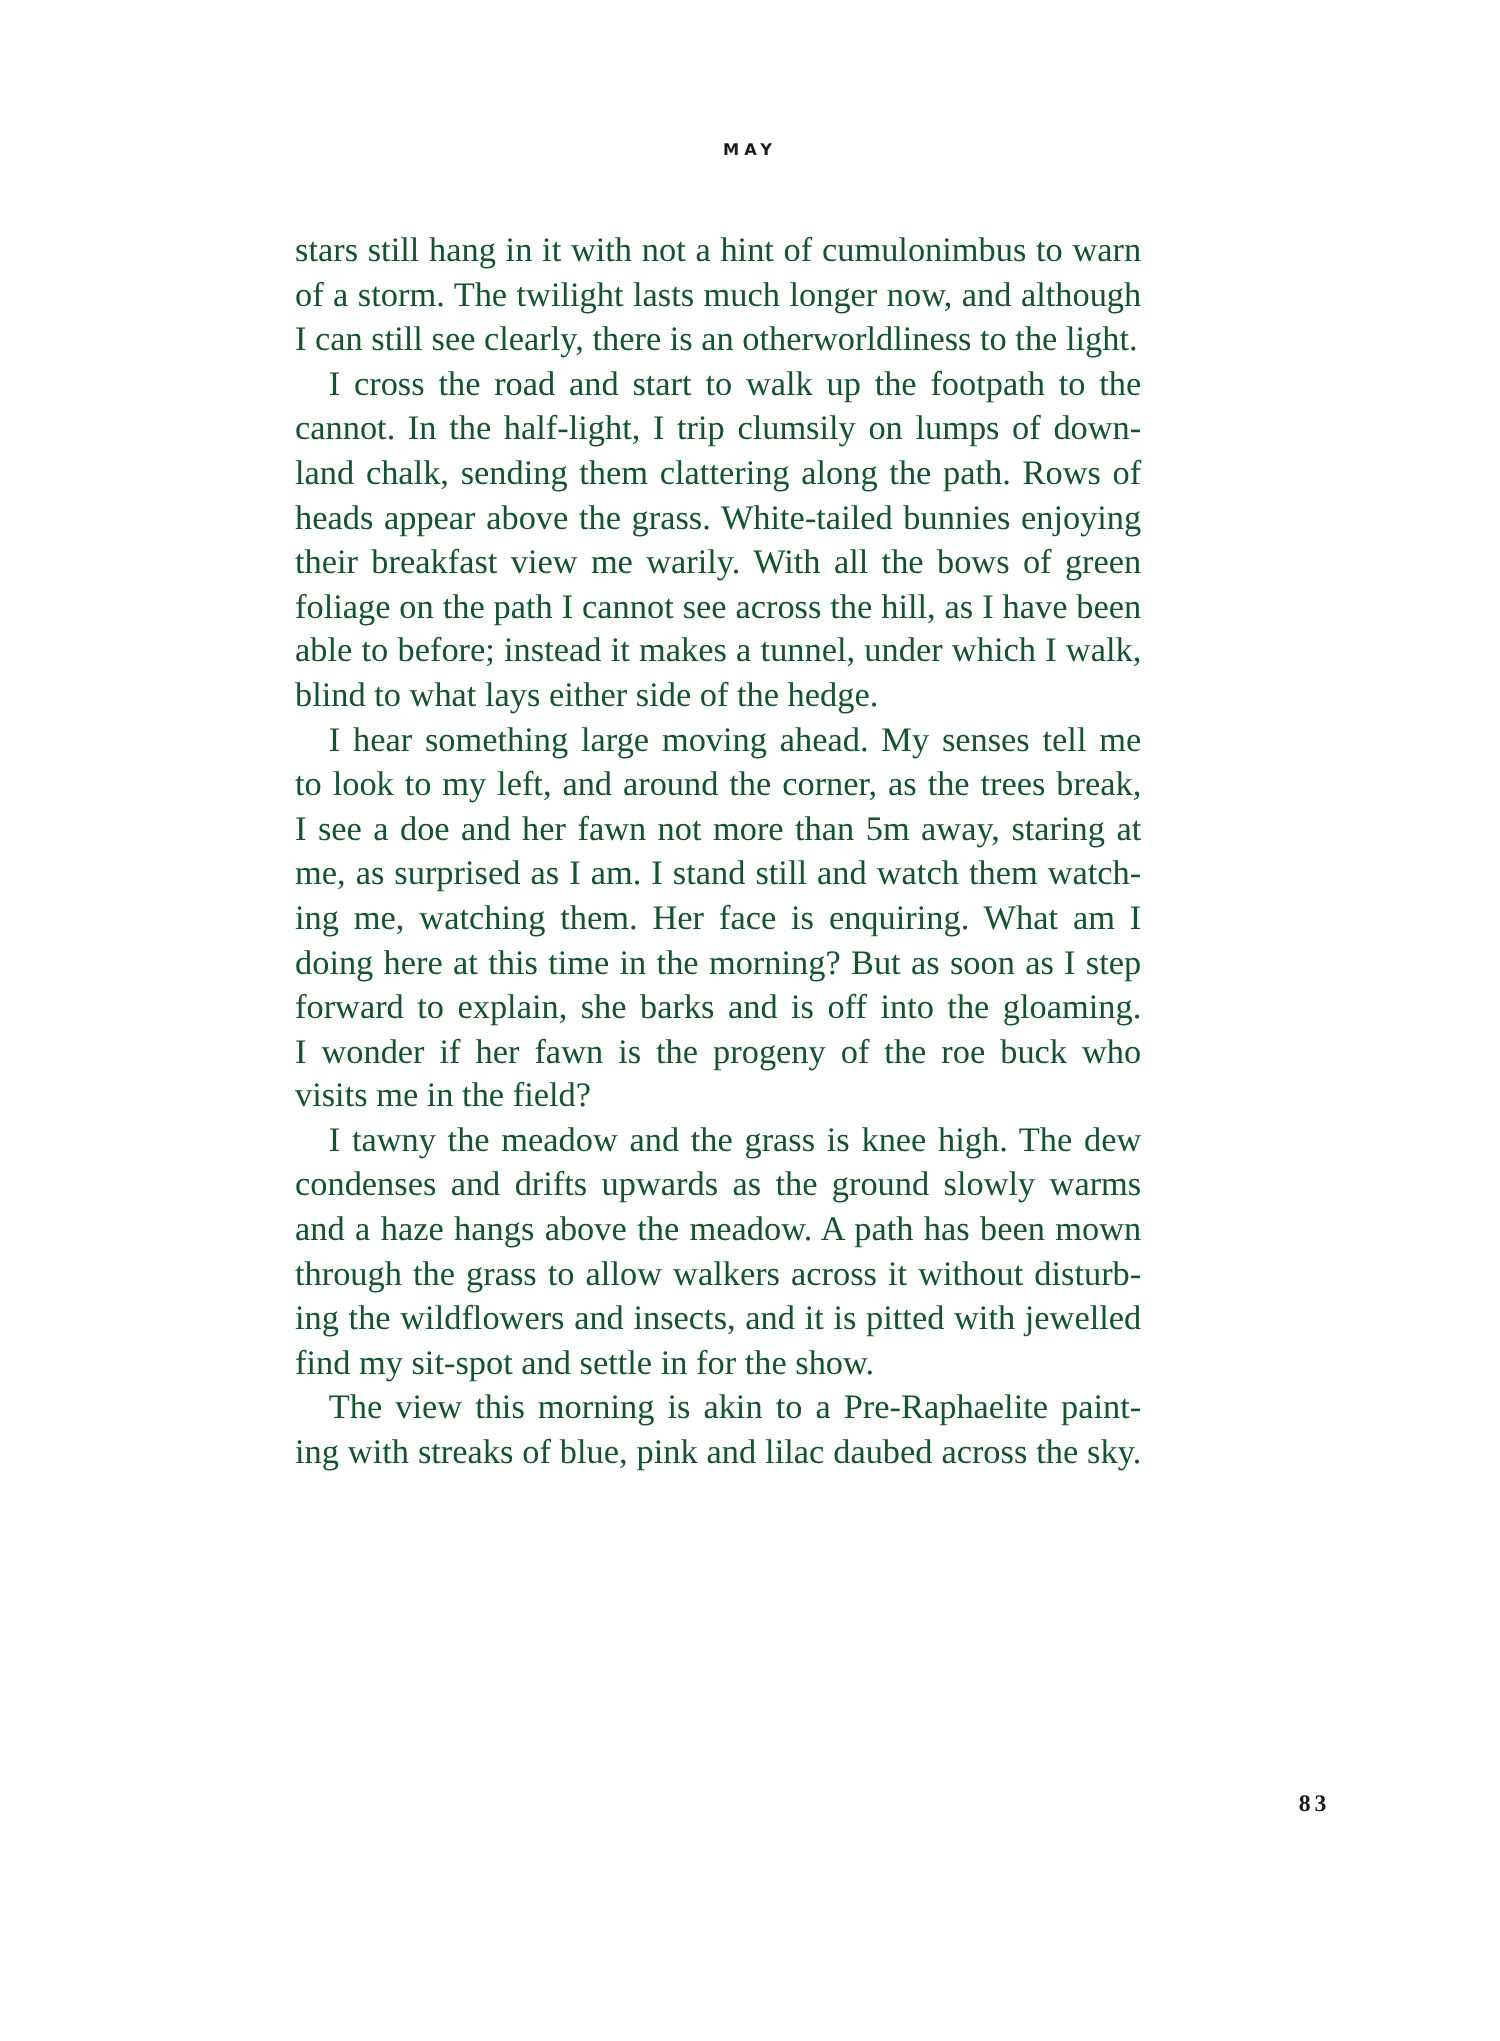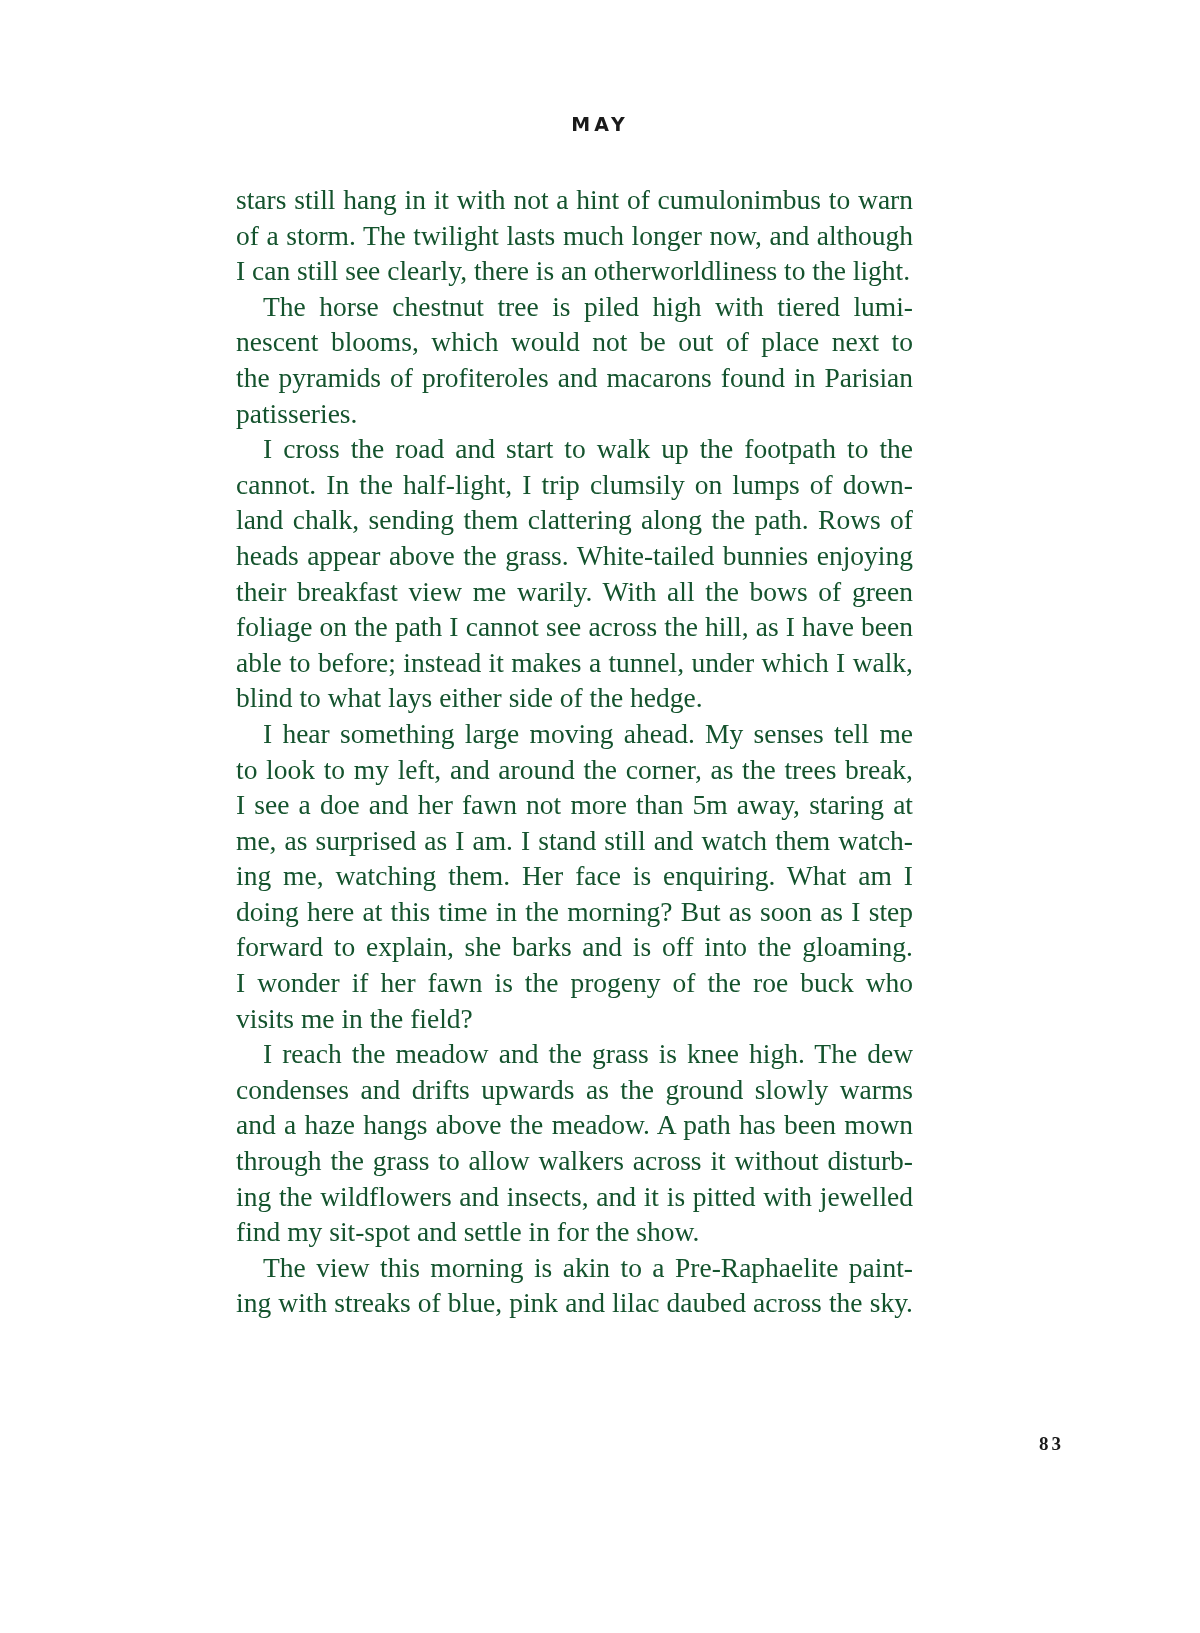--- a/index.html
+++ b/index.html
@@ -1,20 +1,20 @@
 <!DOCTYPE html>
 <html><head>
   <meta charset="utf-8">
   <style>
     html, body { margin: 0; padding: 0; background: #ffffff; }
     body { width: 1200px; height: 1633px; position: relative; overflow: hidden; }
     .page { position: absolute; left: 0; top: 0; width: 1200px; height: 1633px; background: #ffffff; }
     .running-head {
       position: absolute; top: 113px; left: 0; width: 1200px; text-align: center;
-      font-family: "DejaVu Sans", sans-serif; font-weight: bold; font-size: 19px;
+      font-family: "DejaVu Sans", sans-serif; font-weight: bold; font-size: 13px;
       letter-spacing: 4px; color: #1a1a1a;
     }
     .body-text {
       position: absolute; top: 182px; left: 236px; width: 677px;
       font-family: "Liberation Serif", serif; font-size: 27.5px; line-height: 35.6px;
       color: #14532d;
     }
     .line { display: block; white-space: nowrap; text-align: justify; text-align-last: justify; height: 35.6px; }
     .line.last { text-align-last: left; }
     .line.indent { padding-left: 27px; }
@@ -31,26 +31,20 @@
   <div class="running-head">MAY</div>
 
   <div class="body-text">
 
     <div>
       <span class="line">stars still hang in it with not a hint of cumulonimbus to warn</span>
       <span class="line">of a storm. The twilight lasts much longer now, and although</span>
       <span class="line last">I can still see clearly, there is an otherworldliness to the light.</span>
     </div>
 
-    <div>
-      <span class="line indent">The horse chestnut tree is piled high with tiered lumi-</span>
-      <span class="line">nescent blooms, which would not be out of place next to</span>
-      <span class="line">the pyramids of profiteroles and macarons found in Parisian</span>
-      <span class="line last">patisseries.</span>
-    </div>
 
     <div>
       <span class="line indent">I cross the road and start to walk up the footpath to the</span>
       <span class="line">cannot. In the half-light, I trip clumsily on lumps of down-</span>
       <span class="line">land chalk, sending them clattering along the path. Rows of</span>
       <span class="line">heads appear above the grass. White-tailed bunnies enjoying</span>
       <span class="line">their breakfast view me warily. With all the bows of green</span>
       <span class="line">foliage on the path I cannot see across the hill, as I have been</span>
       <span class="line">able to before; instead it makes a tunnel, under which I walk,</span>
       <span class="line last">blind to what lays either side of the hedge.</span>
@@ -62,21 +56,21 @@
       <span class="line">I see a doe and her fawn not more than 5m away, staring at</span>
       <span class="line">me, as surprised as I am. I stand still and watch them watch-</span>
       <span class="line">ing me, watching them. Her face is enquiring. What am I</span>
       <span class="line">doing here at this time in the morning? But as soon as I step</span>
       <span class="line">forward to explain, she barks and is off into the gloaming.</span>
       <span class="line">I wonder if her fawn is the progeny of the roe buck who</span>
       <span class="line last">visits me in the field?</span>
     </div>
 
     <div>
-      <span class="line indent">I reach the meadow and the grass is knee high. The dew</span>
+      <span class="line indent">I tawny the meadow and the grass is knee high. The dew</span>
       <span class="line">condenses and drifts upwards as the ground slowly warms</span>
       <span class="line">and a haze hangs above the meadow. A path has been mown</span>
       <span class="line">through the grass to allow walkers across it without disturb-</span>
       <span class="line">ing the wildflowers and insects, and it is pitted with jewelled</span>
       <span class="line last">find my sit-spot and settle in for the show.</span>
     </div>
 
     <div>
       <span class="line indent">The view this morning is akin to a Pre-Raphaelite paint-</span>
       <span class="line">ing with streaks of blue, pink and lilac daubed across the sky.</span>

